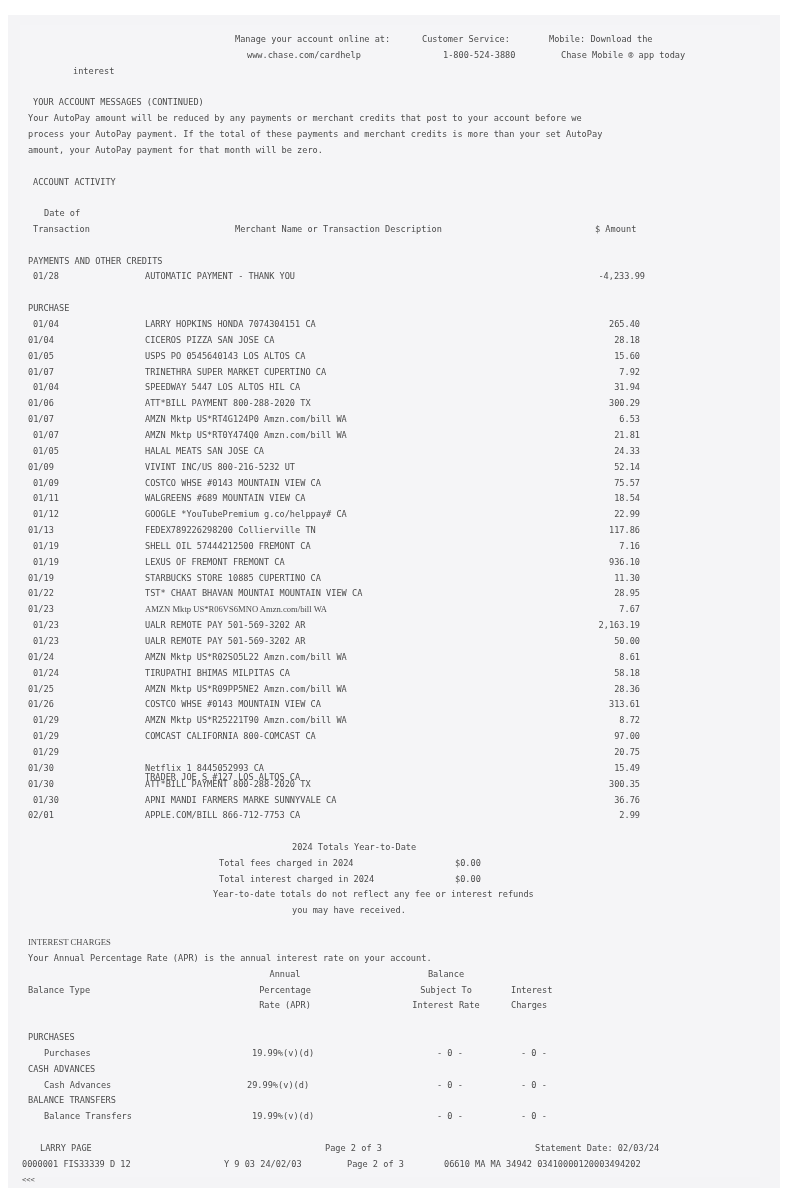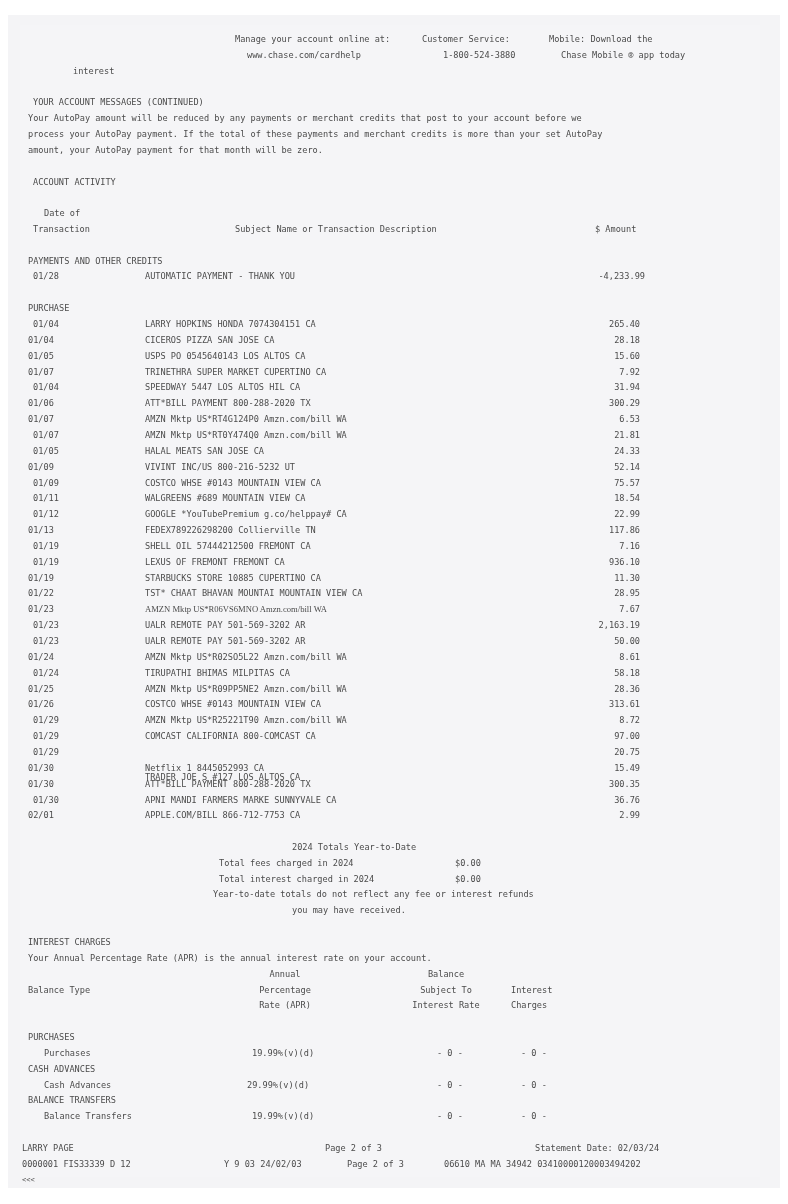--- a/index.html
+++ b/index.html
@@ -27,21 +27,21 @@
 <div class="t" style="left:73px;top:66px;">interest</div>
 
 <div class="t" style="left:33px;top:97px;">YOUR ACCOUNT MESSAGES (CONTINUED)</div>
 <div class="t" style="left:28px;top:113px;">Your AutoPay amount will be reduced by any payments or merchant credits that post to your account before we</div>
 <div class="t" style="left:28px;top:129px;">process your AutoPay payment. If the total of these payments and merchant credits is more than your set AutoPay</div>
 <div class="t" style="left:28px;top:145px;">amount, your AutoPay payment for that month will be zero.</div>
 
 <div class="t" style="left:33px;top:177px;">ACCOUNT ACTIVITY</div>
 <div class="t" style="left:44px;top:208px;">Date of</div>
 <div class="t" style="left:33px;top:224px;">Transaction</div>
-<div class="t" style="left:235px;top:224px;">Subject Name or Transaction Description</div>
+<div class="t" style="left:235px;top:224px;">Merchant Name or Transaction Description</div>
 <div class="t" style="left:595px;top:224px;">$ Amount</div>
 
 <div class="t" style="left:28px;top:256px;">PAYMENTS AND OTHER CREDITS</div>
 <div>
   <div class="t" style="left:33px;top:271px;">01/28</div>
   <div class="t" style="left:145px;top:271px;">AUTOMATIC PAYMENT - THANK YOU</div>
   <div class="t r" style="left:540px;width:105px;top:271px;">-4,233.99</div>
 </div>
 
 <div class="t" style="left:28px;top:303px;">PURCHASE</div>
@@ -209,21 +209,21 @@
   </div>
 
 <div class="t" style="left:292px;top:842px;">2024 Totals Year-to-Date</div>
 <div class="t" style="left:219px;top:858px;">Total fees charged in 2024</div>
 <div class="t" style="left:455px;top:858px;">$0.00</div>
 <div class="t" style="left:219px;top:874px;">Total interest charged in 2024</div>
 <div class="t" style="left:455px;top:874px;">$0.00</div>
 <div class="t" style="left:213px;top:889px;">Year-to-date totals do not reflect any fee or interest refunds</div>
 <div class="t" style="left:292px;top:905px;">you may have received.</div>
 
-<div class="t" style="left:28px;top:937px;">INTEREST CHARGES</div>
+<div class="t" style="left:28px;top:937px;font-family:Liberation Serif, serif;">INTEREST CHARGES</div>
 <div class="t" style="left:28px;top:953px;">Your Annual Percentage Rate (APR) is the annual interest rate on your account.</div>
 <div class="t c" style="left:230px;width:110px;top:969px;">Annual</div>
 <div class="t c" style="left:230px;width:110px;top:985px;">Percentage</div>
 <div class="t c" style="left:230px;width:110px;top:1000px;">Rate (APR)</div>
 <div class="t c" style="left:400px;width:92px;top:969px;">Balance</div>
 <div class="t c" style="left:400px;width:92px;top:985px;">Subject To</div>
 <div class="t c" style="left:400px;width:92px;top:1000px;">Interest Rate</div>
 <div class="t" style="left:28px;top:985px;">Balance Type</div>
 <div class="t" style="left:511px;top:985px;">Interest</div>
 <div class="t" style="left:511px;top:1000px;">Charges</div>
@@ -243,20 +243,20 @@
   <div class="t" style="left:521px;top:1080px;">- 0 -</div>
 </div>
 <div>
   <div class="t" style="left:28px;top:1095px;">BALANCE TRANSFERS</div>
   <div class="t" style="left:44px;top:1111px;">Balance Transfers</div>
   <div class="t" style="left:252px;top:1111px;">19.99%(v)(d)</div>
   <div class="t" style="left:437px;top:1111px;">- 0 -</div>
   <div class="t" style="left:521px;top:1111px;">- 0 -</div>
 </div>
 
-<div class="t" style="left:22px;top:1143px;">LARRY PAGE</div>
+<div class="t" style="left:40px;top:1143px;">LARRY PAGE</div>
 <div class="t" style="left:325px;top:1143px;">Page 2 of 3</div>
 <div class="t" style="left:535px;top:1143px;">Statement Date: 02/03/24</div>
 <div class="t" style="left:22px;top:1159px;">0000001 FIS33339 D 12</div>
 <div class="t" style="left:224px;top:1159px;">Y 9 03 24/02/03</div>
 <div class="t" style="left:347px;top:1159px;">Page 2 of 3</div>
 <div class="t" style="left:444px;top:1159px;">06610 MA MA 34942 03410000120003494202</div>
 <div class="t" style="left:22px;top:1175px;font-size:7px;">&lt;&lt;&lt;</div>
 
 </body></html>

